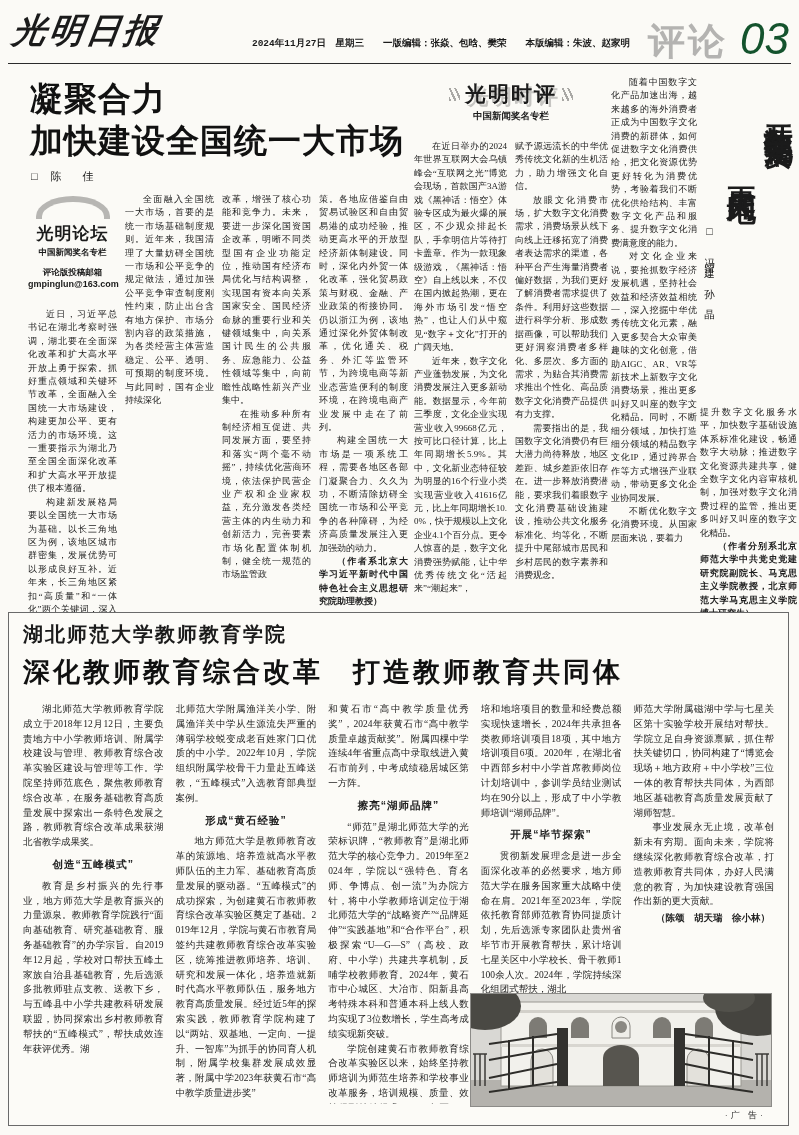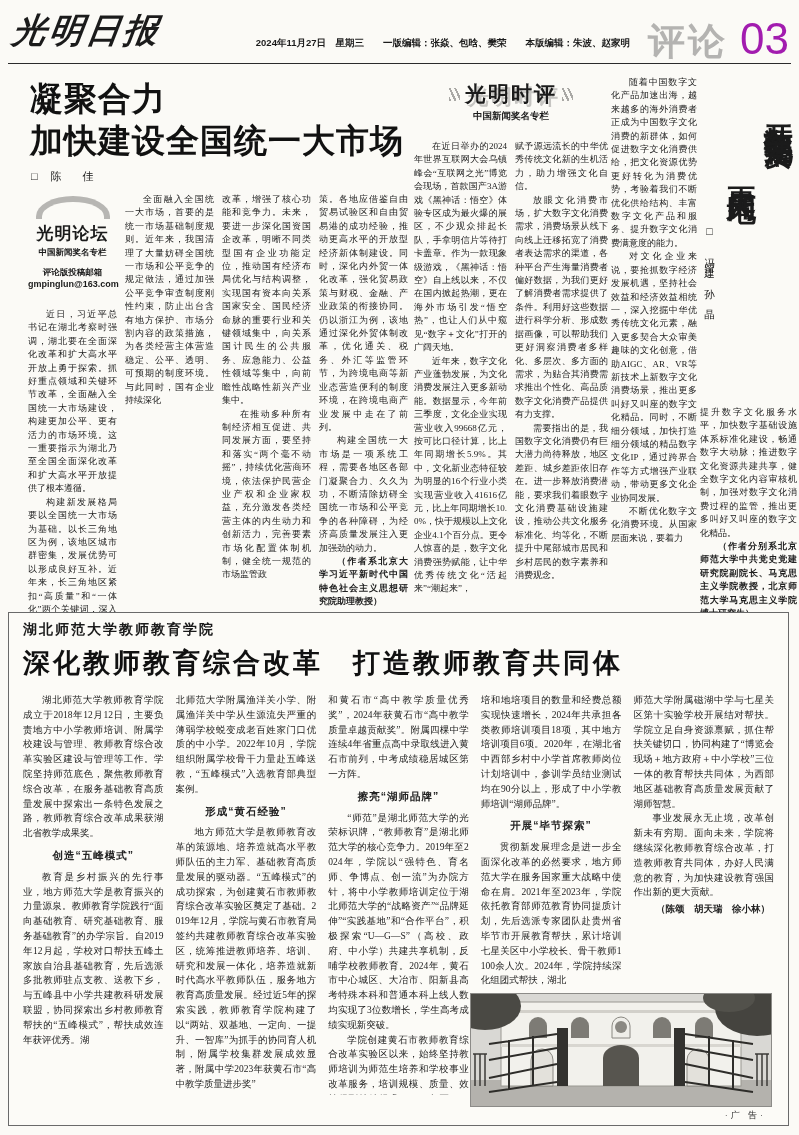--- a/index.html
+++ b/index.html
@@ -4,25 +4,25 @@
 <style>
   html,body{margin:0;padding:0;background:#e9e7e2;}
   .page{position:relative;width:799px;height:1135px;background:#fbfaf6;overflow:hidden;
         font-family:"Liberation Serif","DejaVu Serif",serif;color:#1b1b1b;}
   
   .masthead{position:absolute;left:12px;top:4px;right:10px;height:56px;
             display:flex;justify-content:space-between;align-items:flex-end;}
   .mast-logo{font-size:34px;font-weight:bold;font-style:italic;letter-spacing:3px;
              transform:skewX(-8deg);padding-bottom:6px;}
   .mast-right{display:flex;align-items:flex-end;}
-  .dateline{font-family:Liberation Sans, sans-serif;font-weight:bold;font-size:9.5px;
+  .dateline{font-family:Liberation Mono, monospace;font-weight:bold;font-size:9.5px;
             padding-bottom:10px;margin-right:18px;white-space:nowrap;}
   .sec-cn{font-family:"Liberation Sans",sans-serif;font-size:37px;font-weight:900;
           color:#b4b3b1;letter-spacing:3px;margin-right:12px;line-height:1;}
-  .pageno{font-family:"Liberation Sans",sans-serif;font-size:44px;color:#a21caf;line-height:0.95;}
+  .pageno{font-family:"Liberation Sans",sans-serif;font-size:44px;color:#14532d;line-height:0.95;font-style:italic;}
   .mast-rule{position:absolute;left:8px;right:8px;top:63px;border-top:1.5px solid #2b2b2b;}
   
   [data-columns]{display:flex;gap:8px;}
   [data-columns] .col{flex:1;overflow:hidden;font-size:9px;line-height:13.4px;
                       text-align:justify;word-break:break-all;color:#222;}
   .b-p{text-indent:2em;margin:0;}
   .b-c{margin:0;}
   .b-n{font-weight:bold;text-indent:2em;margin:0;}
   .b-s{font-weight:bold;text-align:right;margin:2px 4px 0 0;}
   .b-h{font-family:"Liberation Sans",sans-serif;font-weight:900;text-align:center;
@@ -62,21 +62,21 @@
   .sp-byline{width:16px;writing-mode:vertical-rl;font-size:10.5px;letter-spacing:5px;
              padding-top:150px;white-space:nowrap;}
   .sp-title{flex:1;writing-mode:vertical-rl;font-weight:900;font-size:29px;line-height:37px;
             padding-top:26px;letter-spacing:2px;}
   .sp-title .t2{display:block;margin-top:62px;}
   .sp-title .t1{display:block;}
   .sp-right [data-columns]{flex:1;}
   
   .adbox{position:absolute;left:8px;top:612px;width:781px;height:514px;border:1px solid #6a6a6a;
          background:#fcfbf7;box-sizing:border-box;padding:8px 14px;}
-  .ad-kicker{font-family:Liberation Mono, monospace;font-size:14px;font-weight:900;letter-spacing:2px;}
+  .ad-kicker{font-family:Liberation Mono, monospace;font-size:20px;font-weight:900;letter-spacing:2px;}
   .ad-headline{text-align:left;font-size:27px;font-weight:700;letter-spacing:3px;margin:6px 0 12px;color:#111;}
   .ad-cols{height:402px;gap:12px;}
   .ad-cols .col{font-size:9.5px;line-height:14.8px;}
   .ad-photo{position:absolute;right:16px;bottom:18px;width:300px;height:112px;
             border:1px solid #8c8b88;background:#dddcd8;}
   .ad-marker{position:absolute;right:22px;bottom:3px;font-size:9px;letter-spacing:3px;color:#333;}
 </style>
 </head>
 <body>
 

